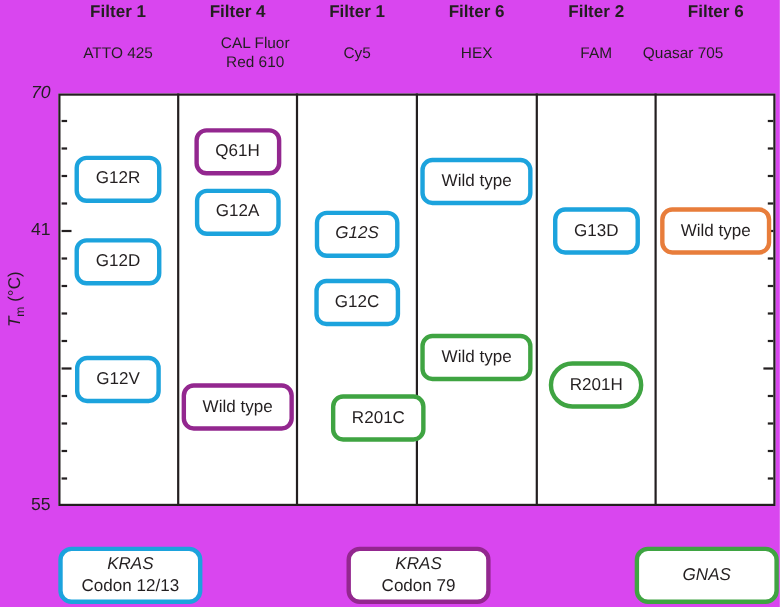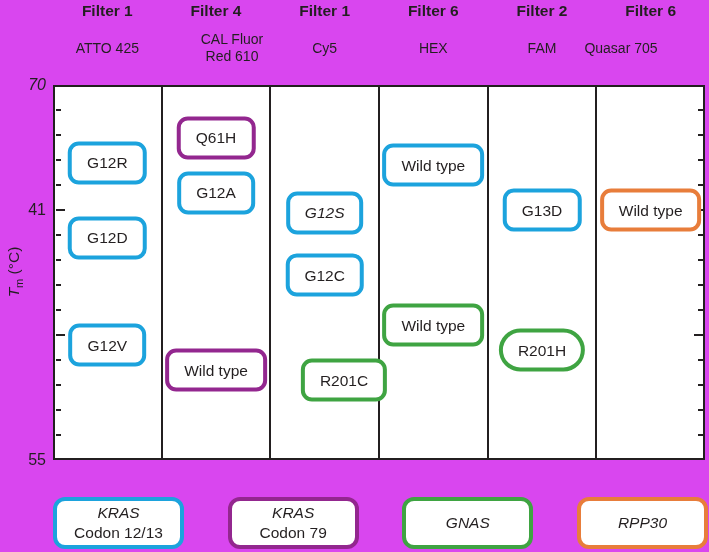--- a/index.html
+++ b/index.html
@@ -237,17 +237,14 @@
         <div class="legend-line1">KRAS</div>
         <div class="legend-line2">Codon 12/13</div>
       </div>
       <div class="legend-item" style="border-color: rgb(147, 39, 143);">
         <div class="legend-line1">KRAS</div>
         <div class="legend-line2">Codon 79</div>
       </div>
       <div class="legend-item" style="border-color: rgb(63, 164, 66);">
         <div class="legend-line1">GNAS</div>
       </div>
-      <div class="legend-item" style="border-color: rgb(232, 125, 59);">
-        <div class="legend-line1">RPP30</div>
-      </div>
     </div>
 </div>
 
 </body></html>

